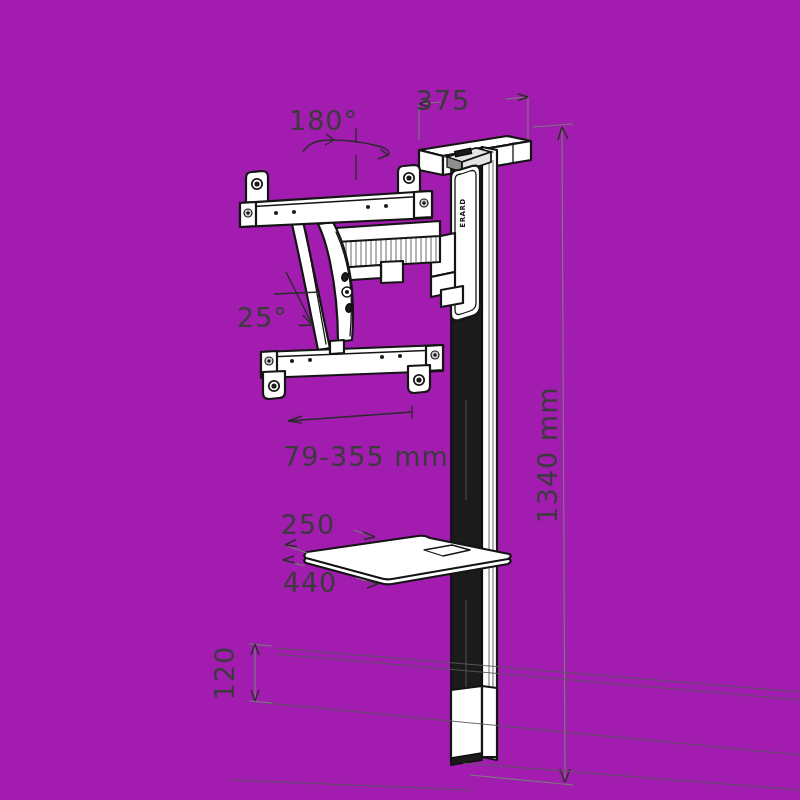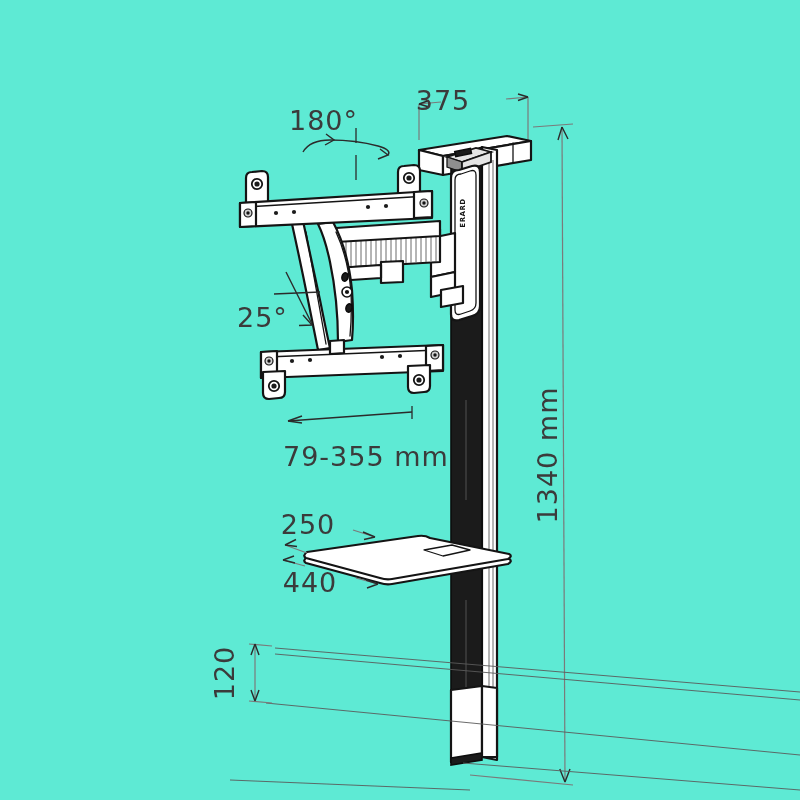--- a/index.html
+++ b/index.html
@@ -10,21 +10,21 @@
   body {
     width: 800px;
     height: 800px;
     font-family: "DejaVu Sans", "Liberation Sans", sans-serif;
     overflow: hidden;
   }
   #drawing-root {
     position: relative;
     width: 800px;
     height: 800px;
-    background: #5eead4;
+    background: #a21caf;
   }
   svg.tech-drawing {
     display: block;
     width: 800px;
     height: 800px;
   }
   .dim-text {
     font-family: "DejaVu Sans", "Liberation Sans", sans-serif;
     font-size: 27px;
     fill: #3b3b3b;

